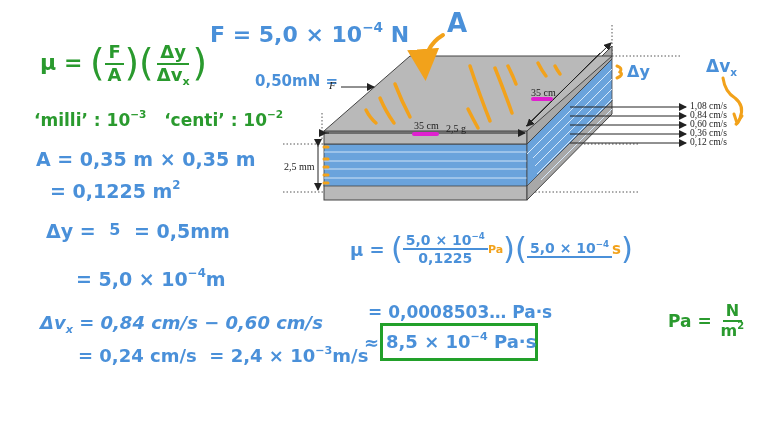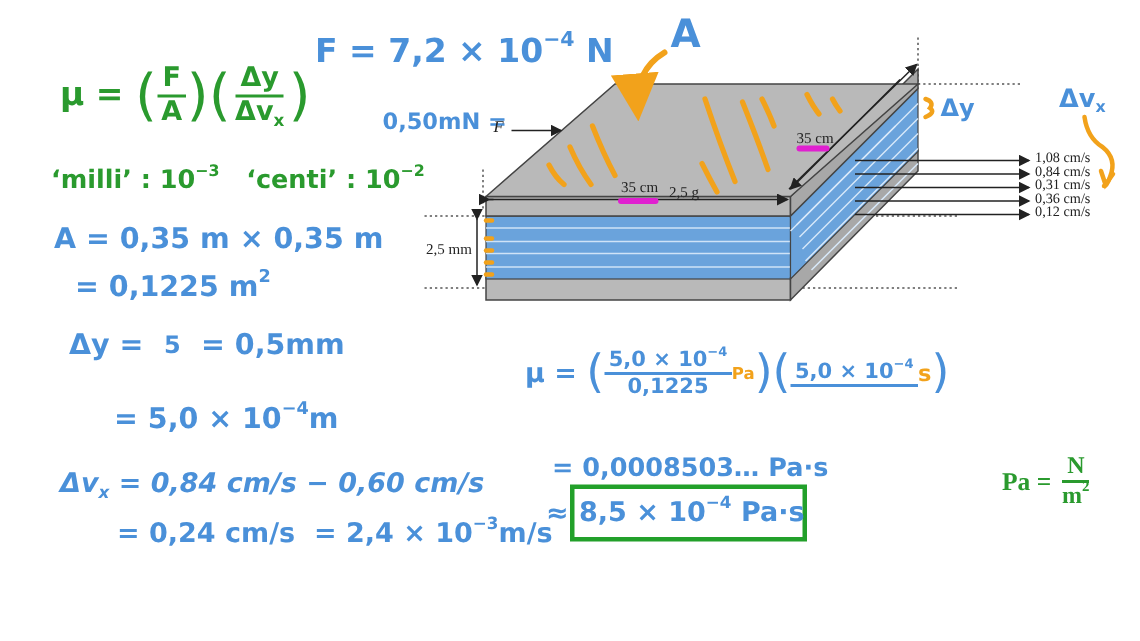--- a/index.html
+++ b/index.html
@@ -127,21 +127,21 @@
   <span class="paren">(</span><span class="frac" style="font-size:18px;">
       <span class="num">F</span>
       <span class="den">A</span>
     </span><span class="paren">)</span><span class="paren">(</span><span class="frac" style="font-size:18px;">
       <span class="num">Δy</span>
       <span class="den"><span>Δv</span><sub>x</sub></span>
     </span><span class="paren">)</span>
 </div>
 
 <div class="hw blue" style="left:210px; top:22px; font-size:22px;">
-  <span>F = 7,2 × 10</span><sup>−4</sup>&nbsp;<span>N</span>
+  <span>F = 5,0 × 10</span><sup>−4</sup>&nbsp;<span>N</span>
 </div>
 
 <div class="hw blue" style="left:255px; top:72px; font-size:15px;">
   <span>0,50mN =</span>
 </div>
 <div class="serif" style="left:329px; top:79px; font-size:11px; font-style:italic;">F⃗</div>
 
 <div class="hw blue" style="left:447px; top:8px; font-size:26px;">A</div>
 
 <div class="hw green" style="left:34px; top:110px; font-size:17px;">
@@ -185,37 +185,37 @@
 </div>
 
 <div class="hw blue" style="left:368px; top:302px; font-size:17px;">= 0,0008503… Pa·s</div>
 
 <div class="hw blue" style="left:364px; top:332px; font-size:18px;">≈</div>
 <div class="answer-box"></div>
 <div class="hw blue" style="left:386px; top:331px; font-size:18px;">
   <span>8,5 × 10</span><sup>−4</sup>&nbsp;<span>Pa·s</span>
 </div>
 
-<div class="hw green" style="left:668px; top:302px; font-size:17px;font-family:Liberation Serif, serif;">
+<div class="hw green" style="left:668px; top:302px; font-size:17px;">
   <span style="vertical-align:middle;">Pa =</span>
   <span class="frac" style="font-size:16px;">
       <span class="num">N</span>
       <span class="den"><span>m</span><sup>2</sup></span>
     </span>
 </div>
 
 <div class="serif" style="left:446px; top:86px; font-size:10px;margin-top:37px;">2,5 g</div>
 <div class="serif" style="left:414px; top:120px; font-size:10px;">35 cm</div>
 <div class="serif" style="left:531px; top:87px; font-size:10px;">35 cm</div>
 <div class="serif" style="left:284px; top:161px; font-size:10px;">2,5 mm</div>
 
 <div>
   <div class="serif" style="left:690px; top:101px; font-size:9.5px; line-height:10px;">1,08 cm/s</div>
   <div class="serif" style="left:690px; top:110px; font-size:9.5px; line-height:10px;">0,84 cm/s</div>
-  <div class="serif" style="left:690px; top:119px; font-size:9.5px; line-height:10px;">0,31 cm/s</div>
+  <div class="serif" style="left:690px; top:119px; font-size:9.5px; line-height:10px;">0,60 cm/s</div>
   <div class="serif" style="left:690px; top:128px; font-size:9.5px; line-height:10px;">0,36 cm/s</div>
   <div class="serif" style="left:690px; top:137px; font-size:9.5px; line-height:10px;">0,12 cm/s</div>
 </div>
 
 <div class="hw blue" style="left:627px; top:62px; font-size:16px;">Δy</div>
 <div class="hw blue" style="left:706px; top:56px; font-size:17px;">
   <span>Δv</span><sub>x</sub>
 </div>
 
 </body></html>

